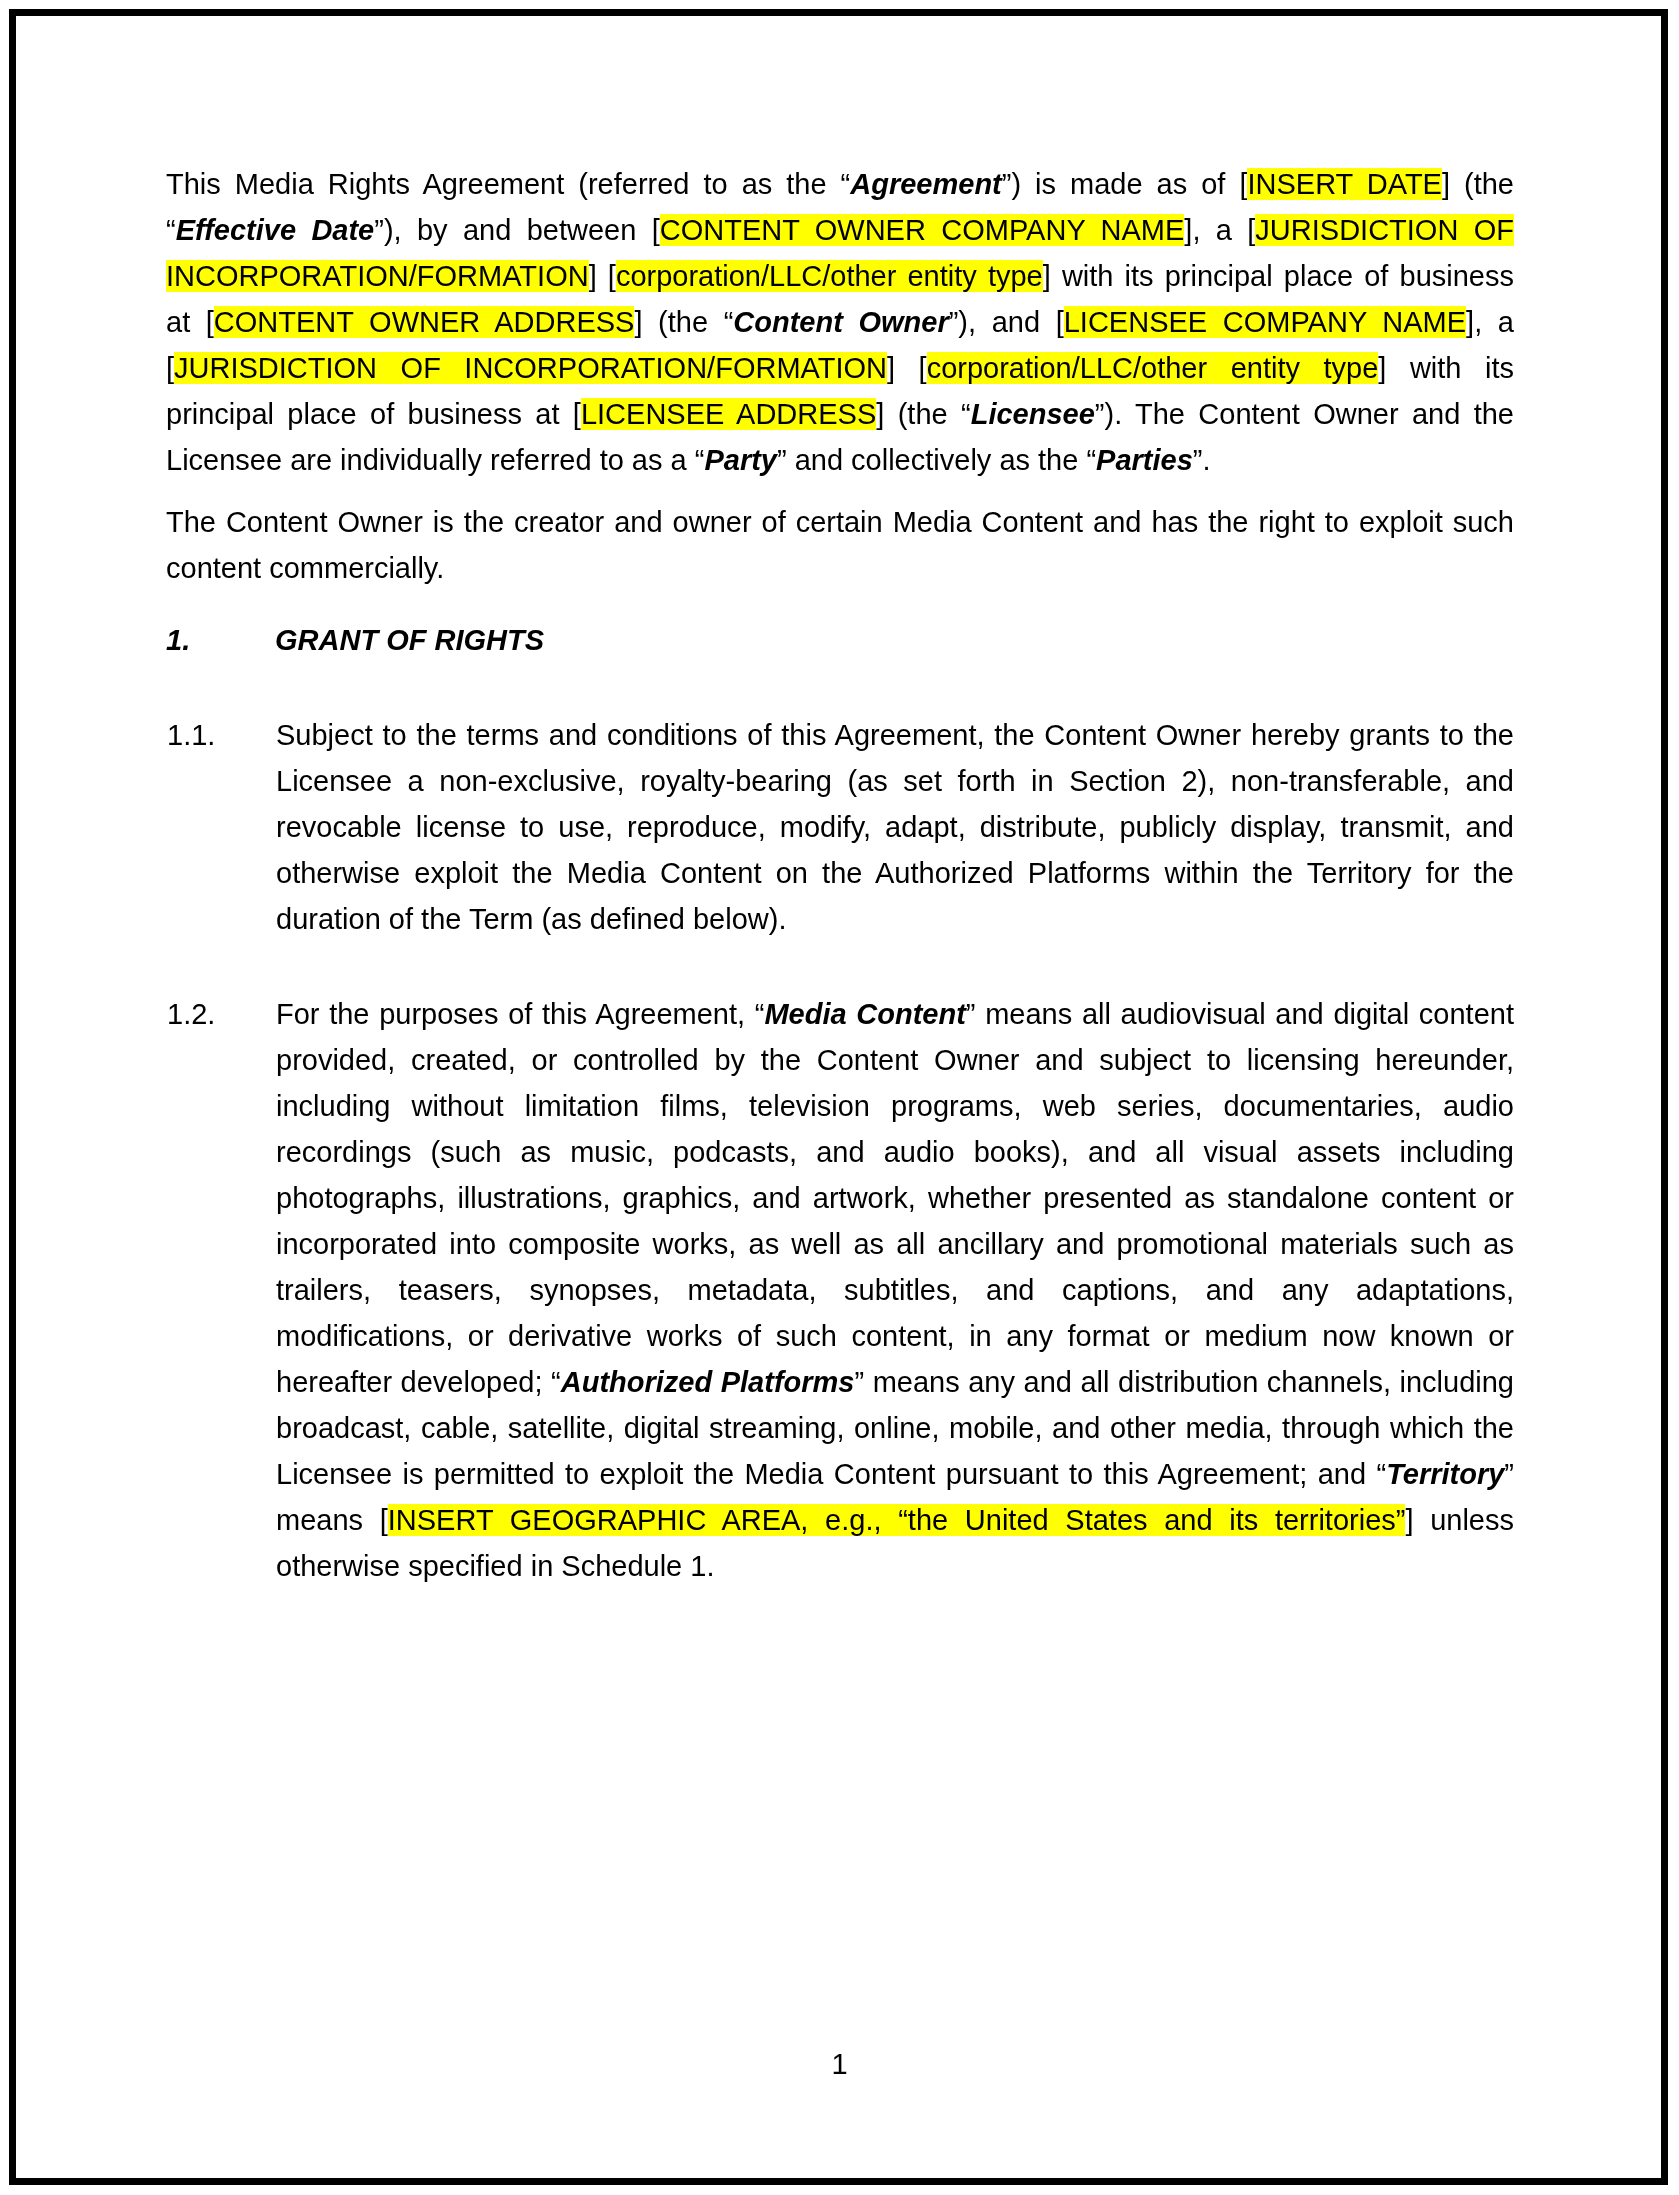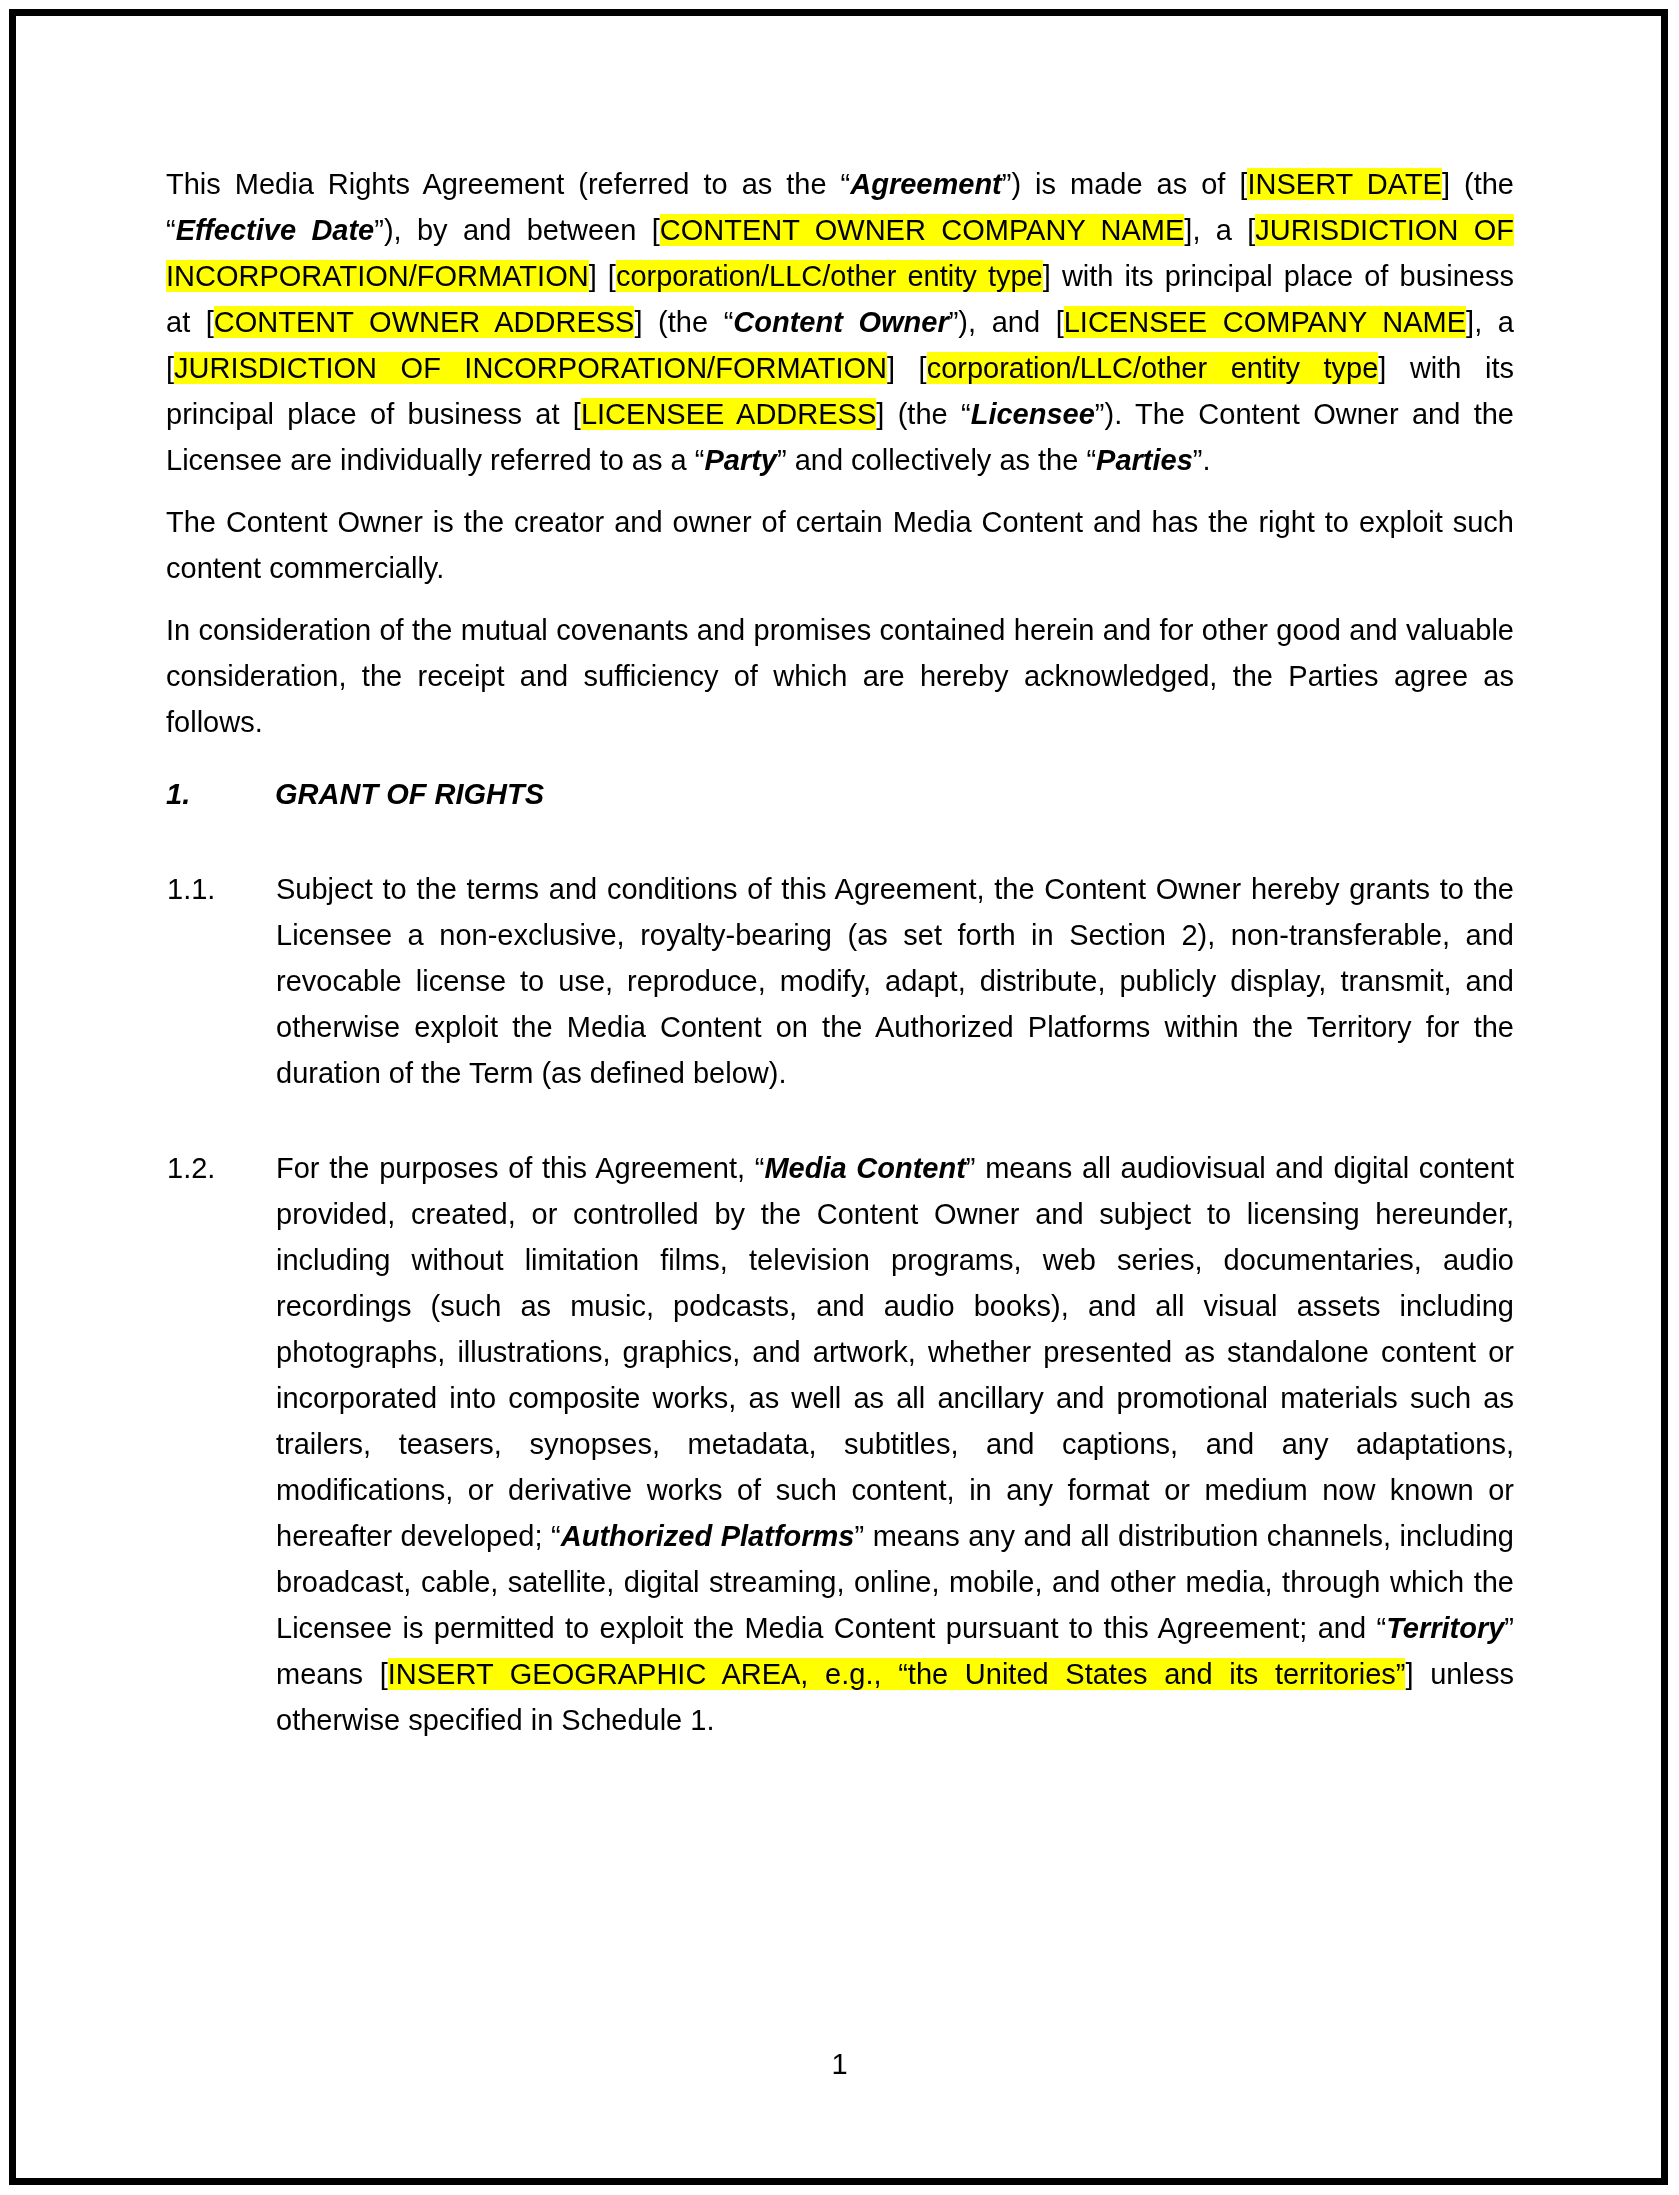--- a/index.html
+++ b/index.html
@@ -74,21 +74,20 @@
 </style>
 </head>
 <body>
 
 <div class="frame"></div>
 
 <div class="content">
   <div id="doc-body">
       <p class="p"><span>This Media Rights Agreement (referred to as the “</span><span class="bold">Agreement</span><span>”) is made as of [</span><span class="hl" style="background-color: rgb(255, 255, 0);">INSERT DATE</span><span>] (the “</span><span class="bold">Effective Date</span><span>”), by and between [</span><span class="hl" style="background-color: rgb(255, 255, 0);">CONTENT OWNER COMPANY NAME</span><span>], a [</span><span class="hl" style="background-color: rgb(255, 255, 0);">JURISDICTION OF INCORPORATION/FORMATION</span><span>] [</span><span class="hl" style="background-color: rgb(255, 255, 0);">corporation/LLC/other entity type</span><span>] with its principal place of business at [</span><span class="hl" style="background-color: rgb(255, 255, 0);">CONTENT OWNER ADDRESS</span><span>] (the “</span><span class="bold">Content Owner</span><span>”), and [</span><span class="hl" style="background-color: rgb(255, 255, 0);">LICENSEE COMPANY NAME</span><span>], a [</span><span class="hl" style="background-color: rgb(255, 255, 0);">JURISDICTION OF INCORPORATION/FORMATION</span><span>] [</span><span class="hl" style="background-color: rgb(255, 255, 0);">corporation/LLC/other entity type</span><span>] with its principal place of business at [</span><span class="hl" style="background-color: rgb(255, 255, 0);">LICENSEE ADDRESS</span><span>] (the “</span><span class="bold">Licensee</span><span>”). The Content Owner and the Licensee are individually referred to as a “</span><span class="bold">Party</span><span>” and collectively as the “</span><span class="bold">Parties</span><span>”.</span></p>
       <p class="p"><span>The Content Owner is the creator and owner of certain Media Content and has the right to exploit such content commercially.</span></p>
-      <p class="p"><span>In consideration of the mutual covenants and promises contained herein and for other good and valuable consideration, the receipt and sufficiency of which are hereby acknowledged, the Parties agree as follows.</span></p>
       <div class="h"><span class="num bold">1.</span><span class="bold">GRANT OF RIGHTS</span></div>
       <div class="np"><span class="num">1.1.</span><span>Subject to the terms and conditions of this Agreement, the Content Owner hereby grants to the Licensee a non-exclusive, royalty-bearing (as set forth in Section 2), non-transferable, and revocable license to use, reproduce, modify, adapt, distribute, publicly display, transmit, and otherwise exploit the Media Content on the Authorized Platforms within the Territory for the duration of the Term (as defined below).</span></div>
       <div class="np"><span class="num">1.2.</span><span>For the purposes of this Agreement, “</span><span class="bold">Media Content</span><span>” means all audiovisual and digital content provided, created, or controlled by the Content Owner and subject to licensing hereunder, including without limitation films, television programs, web series, documentaries, audio recordings (such as music, podcasts, and audio books), and all visual assets including photographs, illustrations, graphics, and artwork, whether presented as standalone content or incorporated into composite works, as well as all ancillary and promotional materials such as trailers, teasers, synopses, metadata, subtitles, and captions, and any adaptations, modifications, or derivative works of such content, in any format or medium now known or hereafter developed; “</span><span class="bold">Authorized Platforms</span><span>” means any and all distribution channels, including broadcast, cable, satellite, digital streaming, online, mobile, and other media, through which the Licensee is permitted to exploit the Media Content pursuant to this Agreement; and “</span><span class="bold">Territory</span><span>” means [</span><span class="hl" style="background-color: rgb(255, 255, 0);">INSERT GEOGRAPHIC AREA, e.g., “the United States and its territories”</span><span>] unless otherwise specified in Schedule 1.</span></div>
     </div>
 </div>
 
 <div class="page-number">1</div>
 
 
 </body></html>

